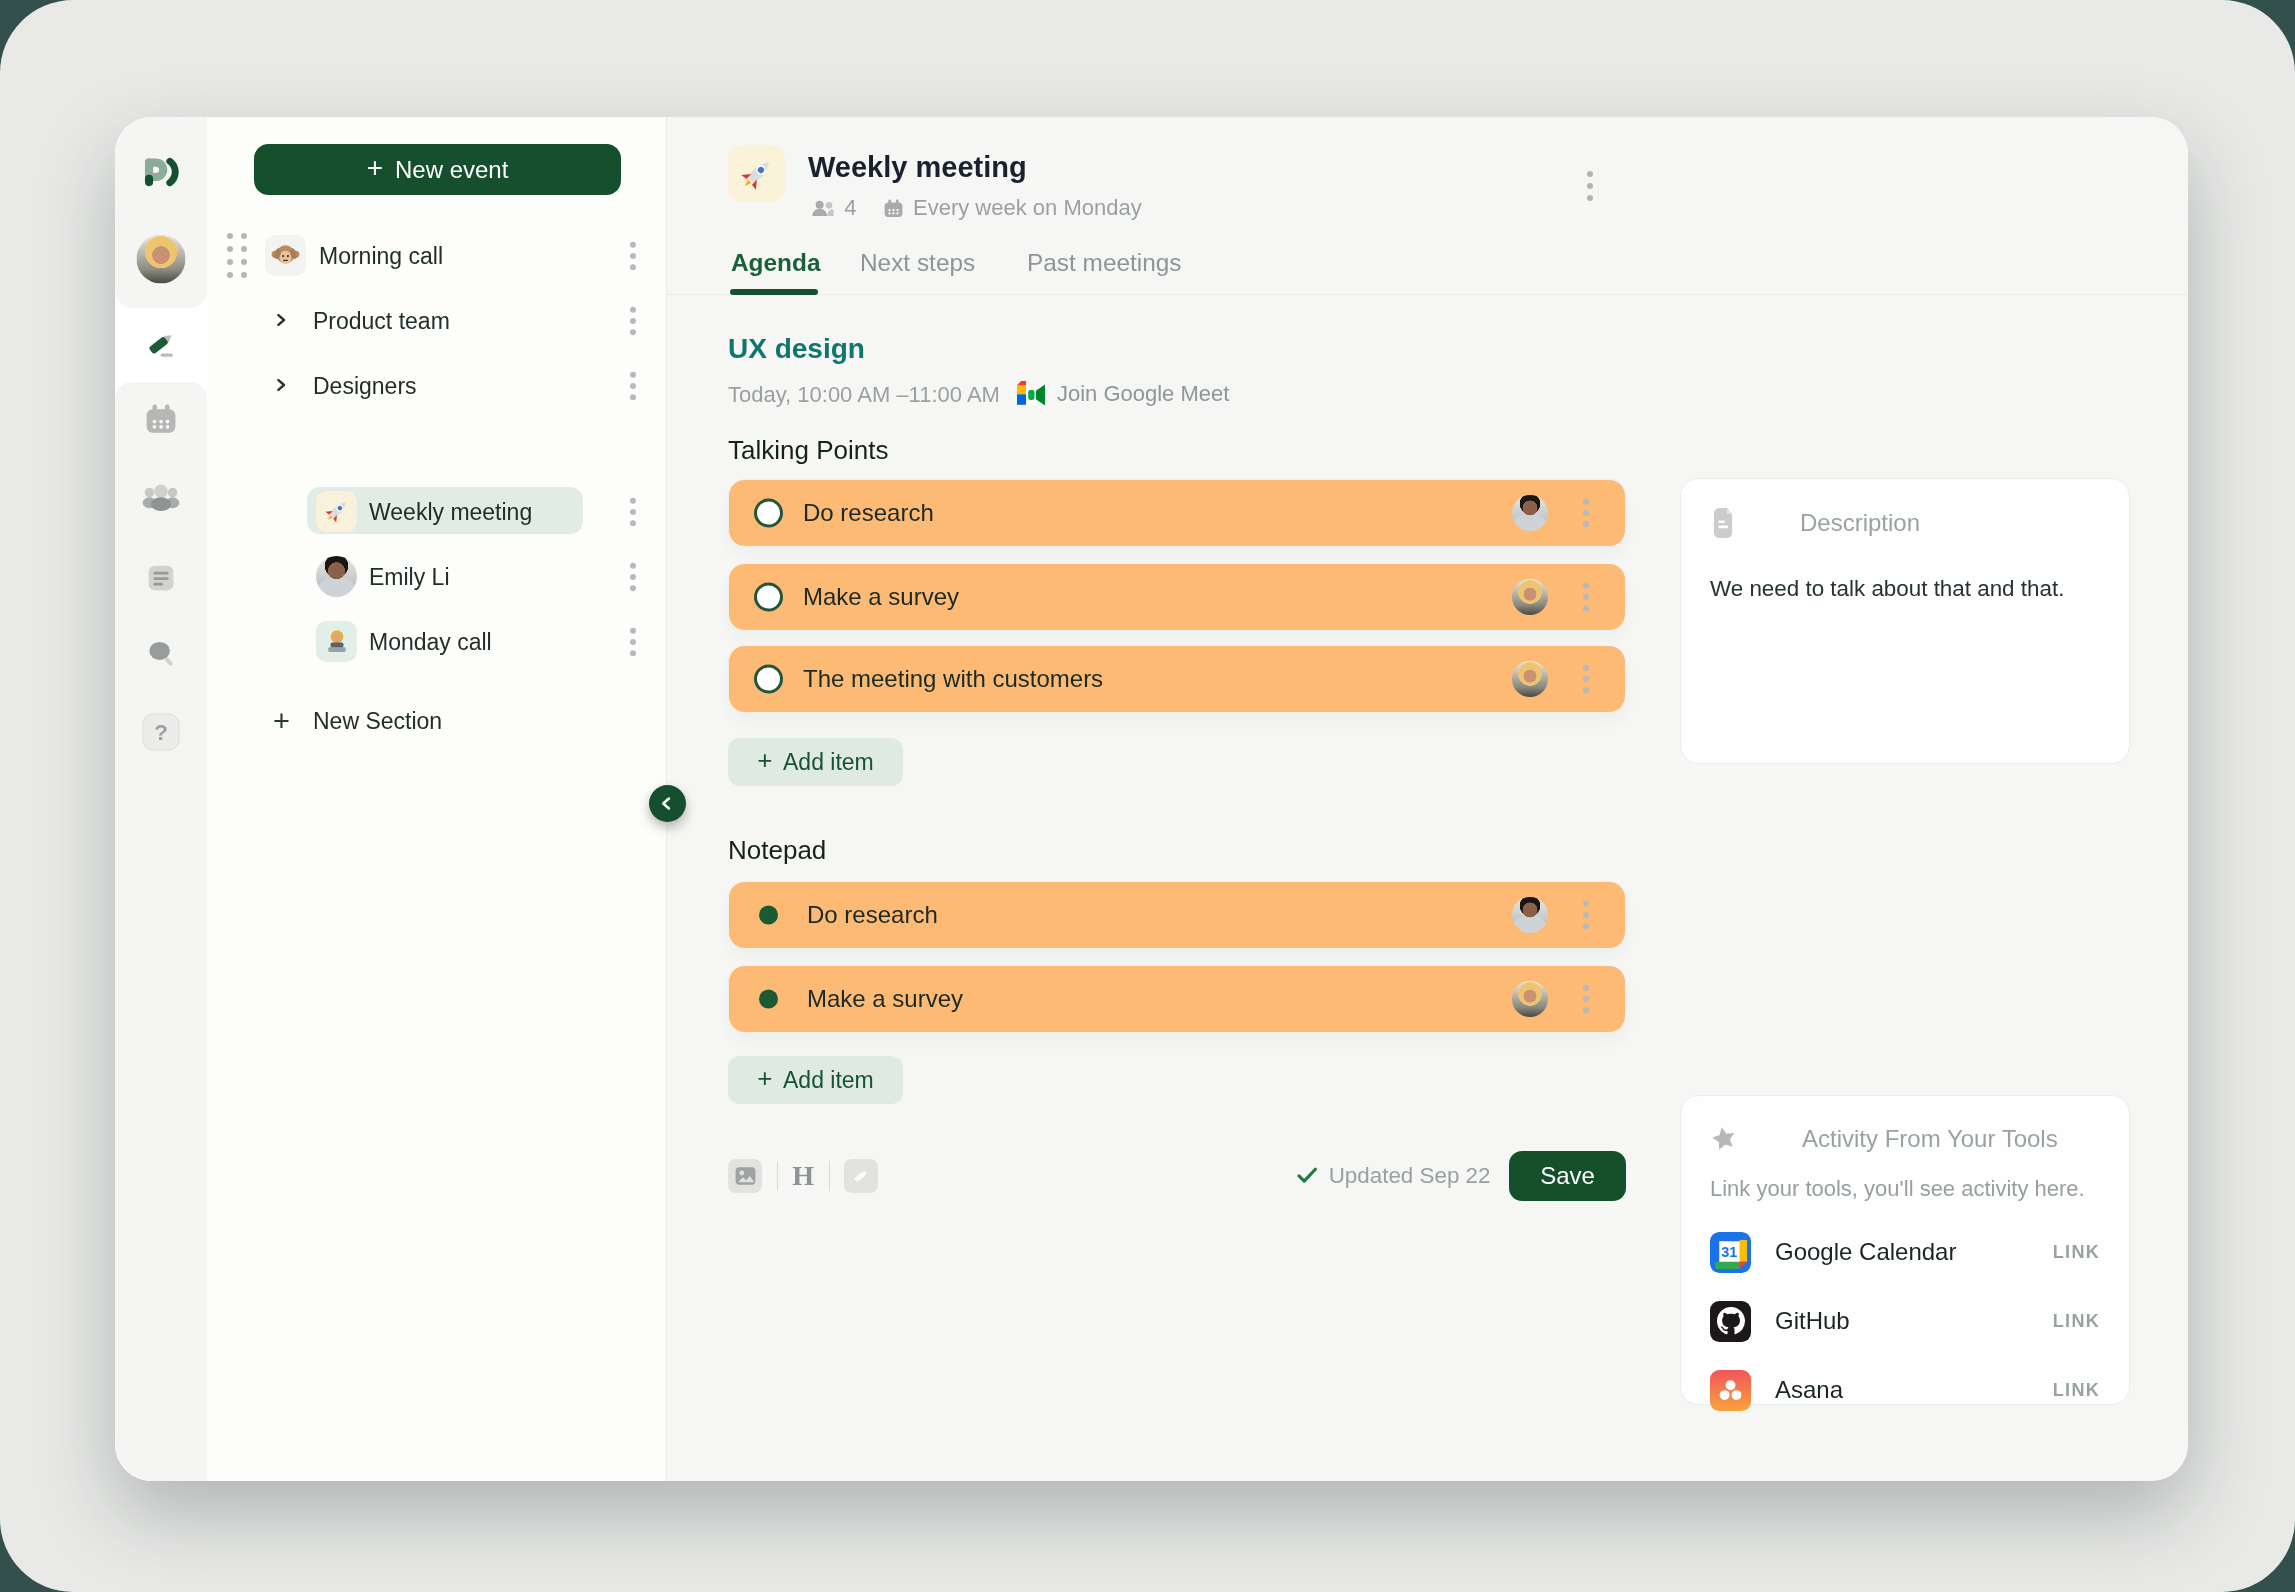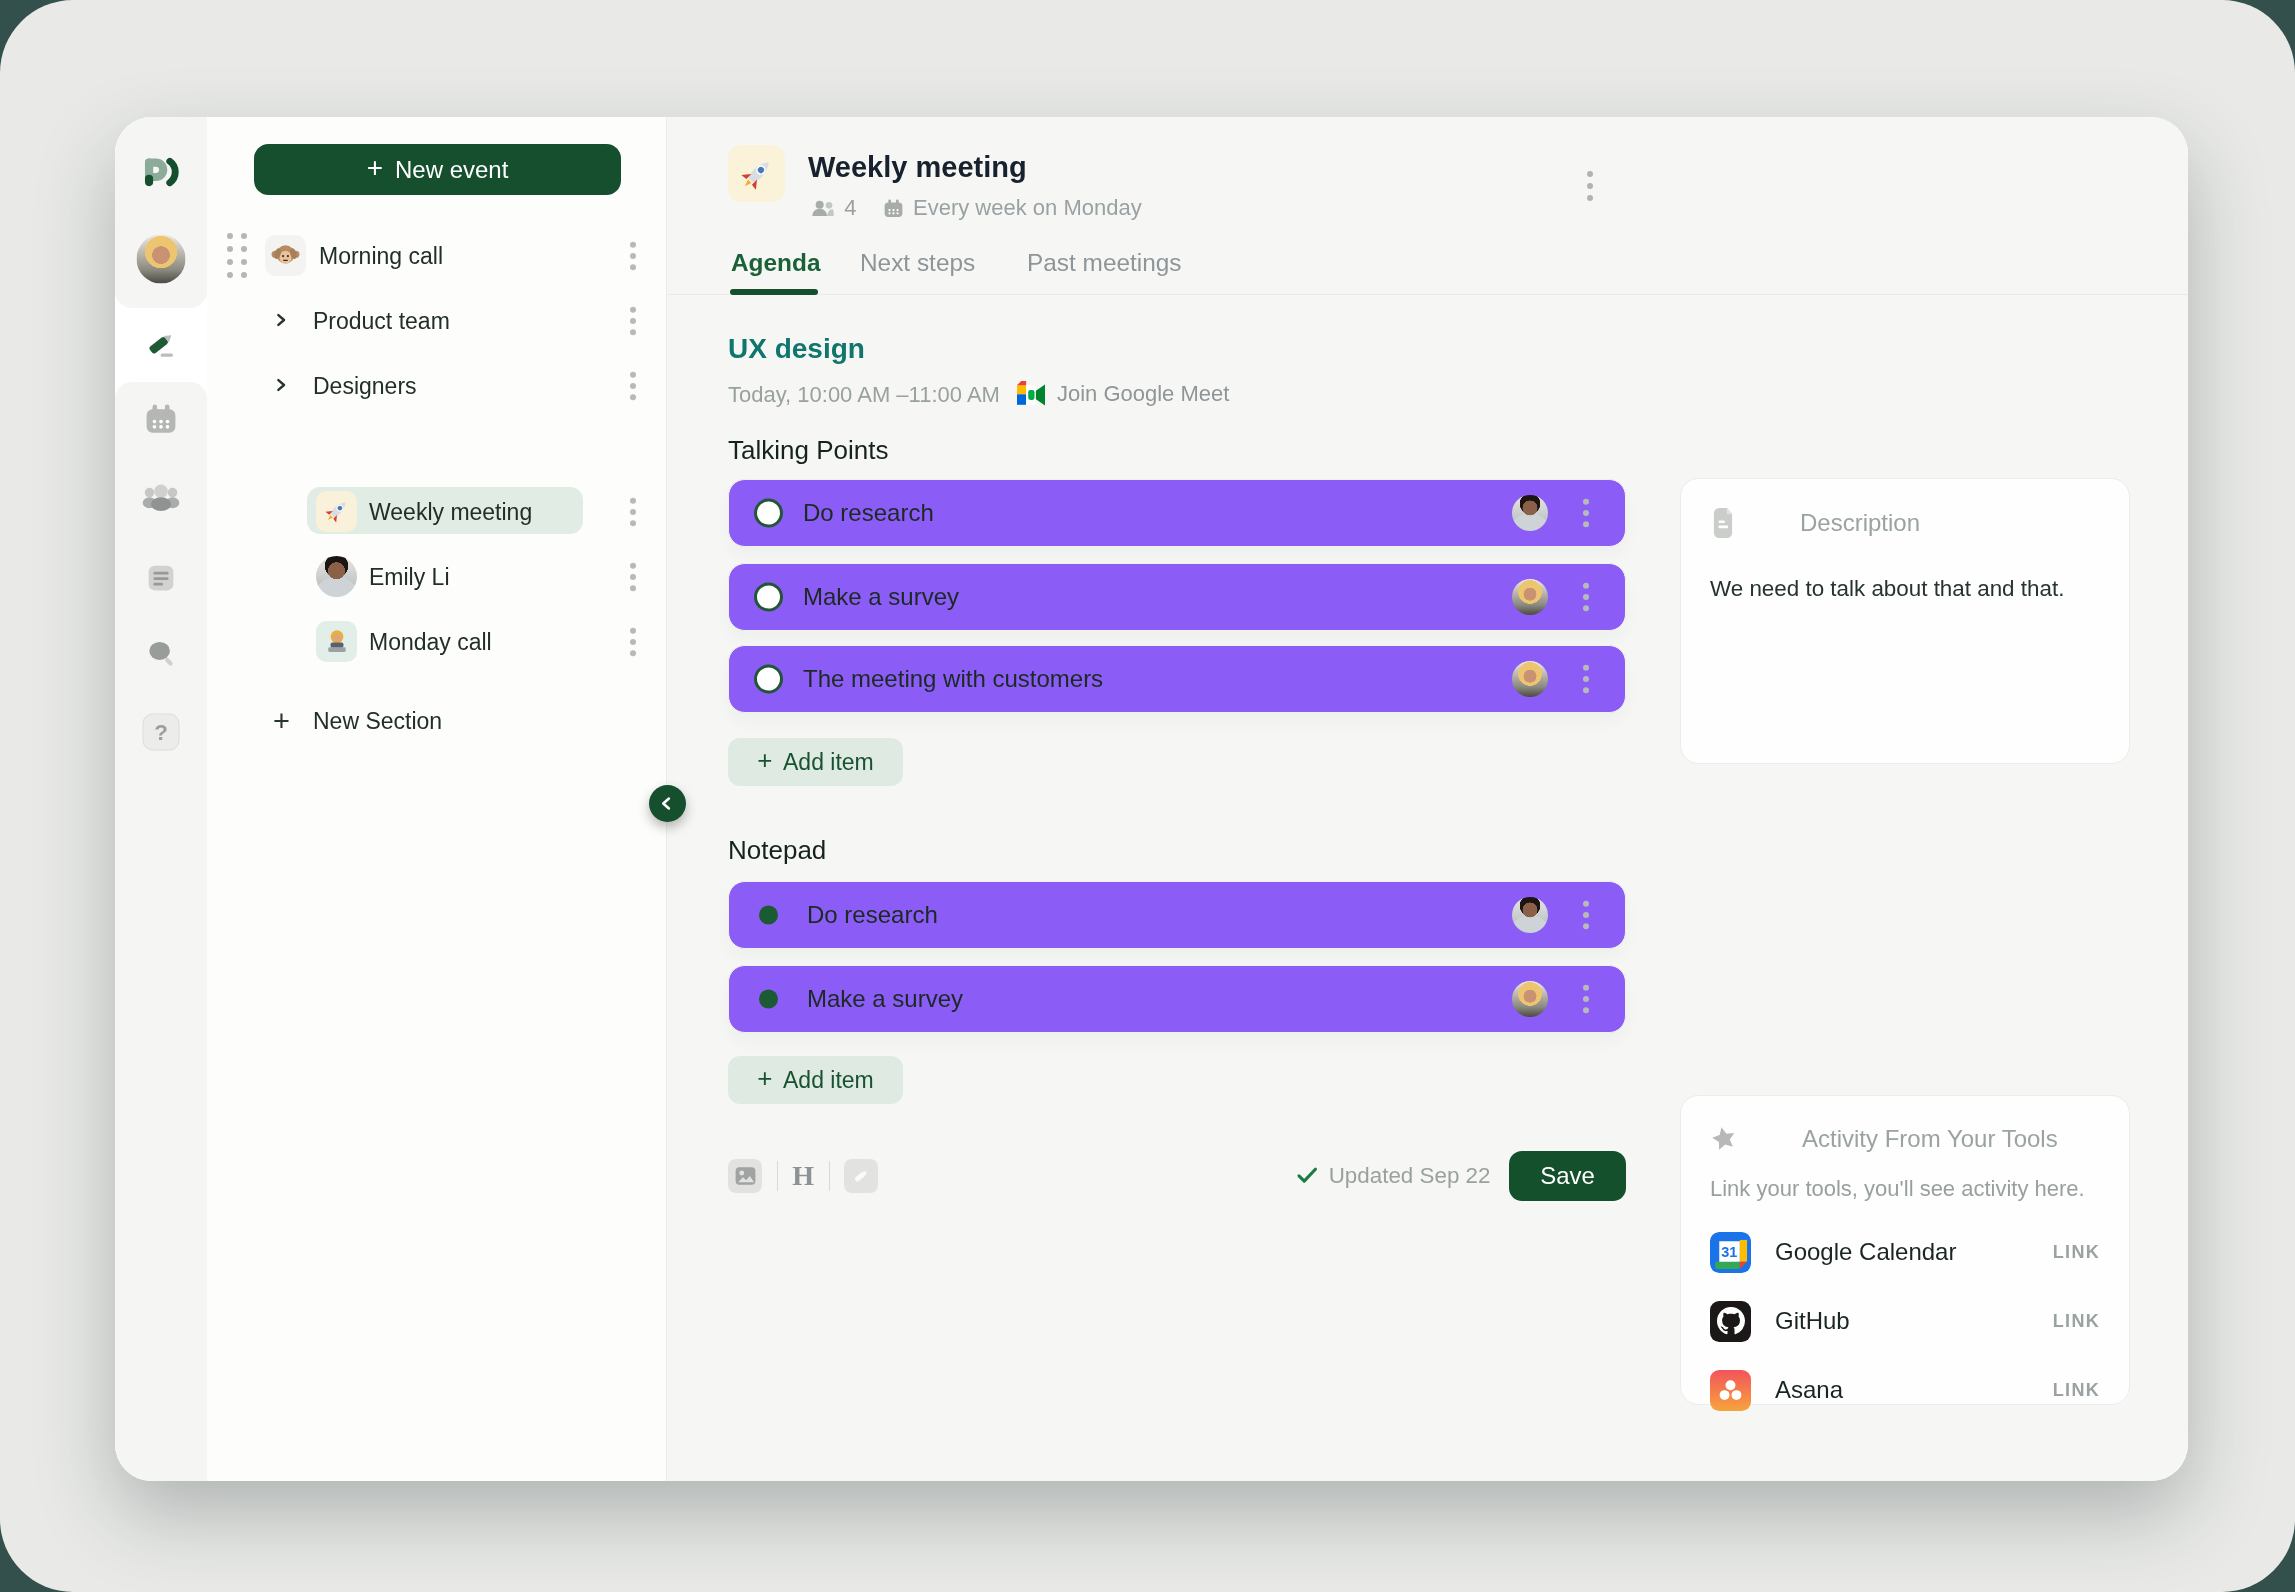--- a/index.html
+++ b/index.html
@@ -52,21 +52,21 @@
   .h-kebab i { width: 6px; height: 6px; border-radius: 50%; background: #b0b4b3; box-shadow: 0 -12px 0 #b0b4b3, 0 12px 0 #b0b4b3; display: block; }
   .tabline { position: absolute; left: 0; right: 0; top: 177px; height: 1.3px; background: #e8ebe7; }
   .tab { position: absolute; top: 132px; font-size: 24.4px; cursor: pointer; white-space: nowrap; }
   .tab.active { color: #1a6138; font-weight: 700; }
   .tab.idle { color: #8e9598; font-weight: 500; }
   .tab-underline { position: absolute; left: 63px; top: 172px; width: 88px; height: 6px; border-radius: 3.3px; background: #164f2d; }
   .sess-title { position: absolute; left: 61px; top: 216px; font-size: 28px; font-weight: 700; color: #0f766e; }
   .sess-meta { position: absolute; left: 61px; top: 264px; display: flex; align-items: center; gap: 17px; font-size: 22px; color: #99a19f; }
   .meet-link { display: flex; align-items: flex-start; gap: 12px; color: #8e9697; cursor: pointer; }
   .sec-heading { position: absolute; left: 61px; font-size: 26px; font-weight: 400; color: #15231d; }
-  .row { position: absolute; left: 61px; width: 898px; height: 68px; background: #8b5cf6; border: 0.7px solid #f0f0ed; border-radius: 17px;
+  .row { position: absolute; left: 61px; width: 898px; height: 68px; background: #fdba74; border: 0.7px solid #f0f0ed; border-radius: 17px;
          box-shadow: 0 9.2px 14.5px rgba(40,60,50,.035); cursor: pointer; }
   .row .circle { position: absolute; left: 25px; top: 50%; transform: translateY(-50%); width: 29px; height: 29px; border-radius: 50%; border: 3.3px solid #235637; background: #fff; cursor: pointer; }
   .row .dot { position: absolute; left: 30px; top: 50%; transform: translateY(-50%); width: 19px; height: 19px; border-radius: 50%; background: #1c5a34; }
   .row .rlabel { position: absolute; left: 74px; top: 50%; transform: translateY(-50%); font-size: 24px; font-weight: 500; color: #1c2a24; }
   .row.nrow .rlabel { left: 78px; }
   .row .avatar { position: absolute; right: 77px; top: 50%; transform: translateY(-50%); width: 36px; height: 36px; }
   .row .kebab { right: 26px; }
   .add-item { position: absolute; left: 61px; width: 175px; height: 48px; border-radius: 12px; background: #dfeae2; color: #175331;
               font-size: 23px; font-weight: 500; display: flex; align-items: center; justify-content: center; gap: 10.6px; border: none; cursor: pointer; font-family: inherit; }
   .add-item .plus { font-size: 26px; font-weight: 400; margin-top: -2.6px; }

